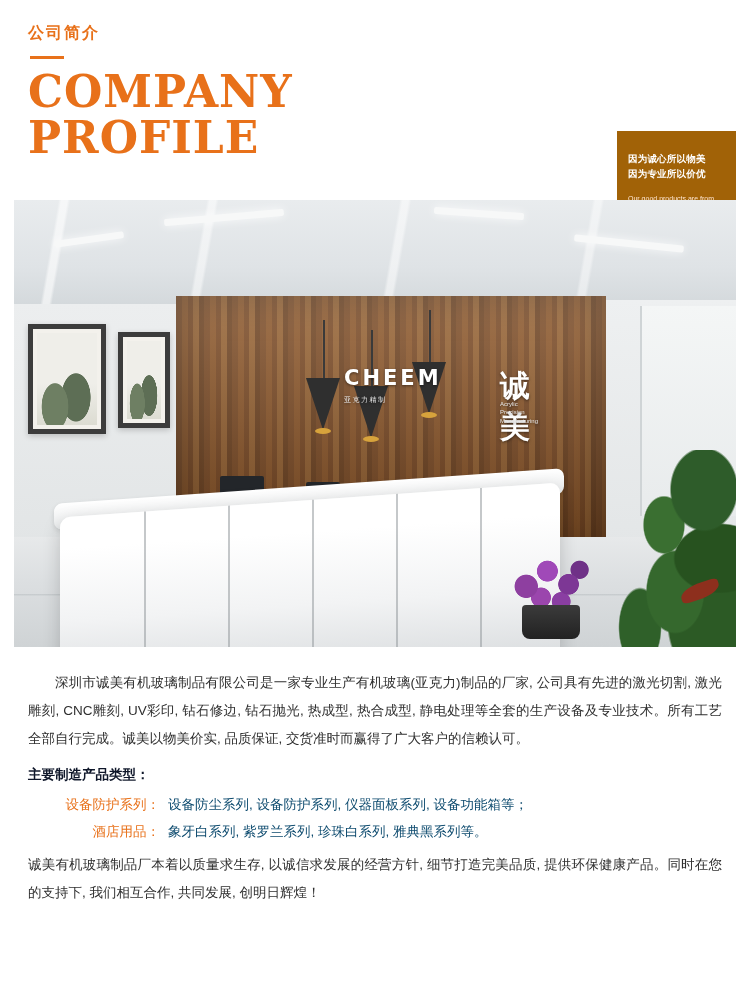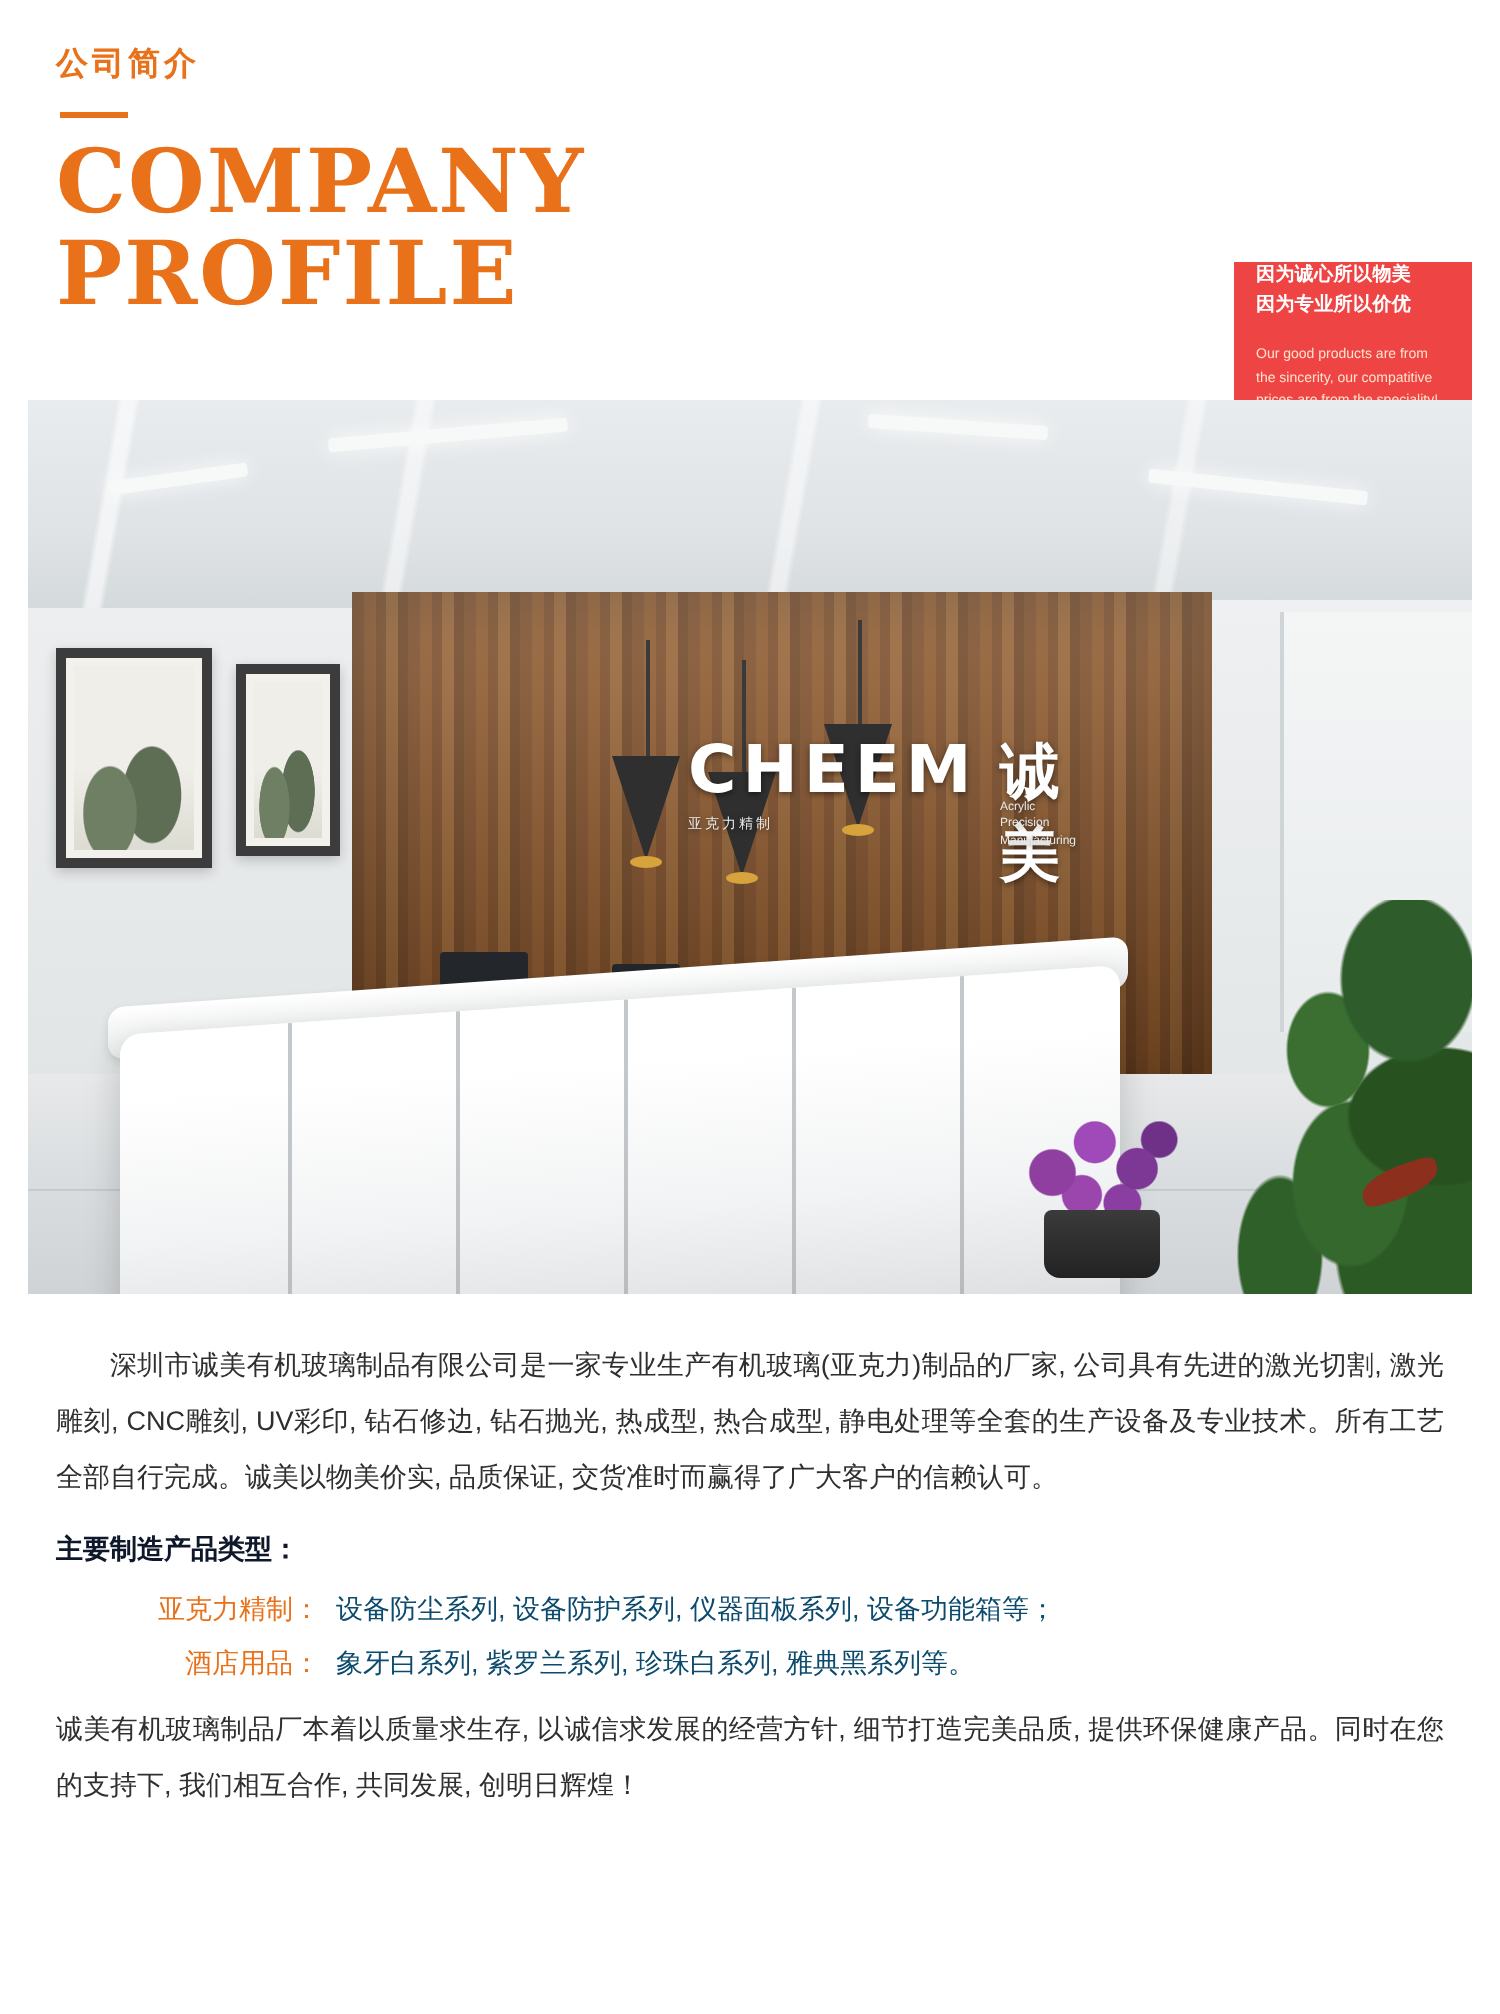--- a/index.html
+++ b/index.html
@@ -55,23 +55,23 @@
   }
   .header-en .line2 { display: block; }
 
   
   .callout {
     position: absolute;
     right: 14px;
     top: 131px;
     width: 119px;
     height: 114px;
-    background: #ef4444;
+    background: #a16207;
     color: #fff;
-    padding: 0 11px 10px 11px;
+    padding: 21px 11px 10px 11px;
   }
   .callout-cn {
     font-size: 9.5px;
     line-height: 1.55;
     font-weight: bold;
     letter-spacing: 0.2px;
   }
   .callout-en {
     margin-top: 12px;
     font-size: 7px;
@@ -165,21 +165,21 @@
     position:absolute; left:50%; transform:translateX(-50%);
     width:16px; height:6px; border-radius:50%; background:#d7a33c;
   }
   
   .sign{
     position:absolute; left:330px; top:168px; color:#ffffff;
     text-shadow:0 1px 3px rgba(0,0,0,.5);
   }
   .sign .brand{
     font-family:"DejaVu Sans", sans-serif;
-    font-size:33px; letter-spacing:3px; font-weight:bold; line-height:1;
+    font-size:21px; letter-spacing:3px; font-weight:bold; line-height:1;
   }
   .sign .brand-cn{
     position:absolute; left:156px; top:-2px; font-size:30px; font-weight:bold; letter-spacing:2px;
   }
   .sign .sub{
     font-size:7px; letter-spacing:1.5px; margin-top:6px; color:#e9e9e9;
   }
   .sign .sub-en{
     position:absolute; left:156px; top:32px; font-size:6px; line-height:1.4; color:#e9e9e9;
   }
@@ -384,21 +384,21 @@
   </div>
 </div>
 
 <div class="body-text">
   <p class="para first">深圳市诚美有机玻璃制品有限公司是一家专业生产有机玻璃(亚克力)制品的厂家, 公司具有先进的激光切割, 激光雕刻, CNC雕刻, UV彩印, 钻石修边, 钻石抛光, 热成型, 热合成型, 静电处理等全套的生产设备及专业技术。所有工艺全部自行完成。诚美以物美价实, 品质保证, 交货准时而赢得了广大客户的信赖认可。</p>
 
   <div class="section-title">主要制造产品类型：</div>
 
   <ul class="prod-list">
     <li class="prod-row">
-      <span class="prod-key">亚克力精制：</span>
+      <span class="prod-key">设备防护系列：</span>
       <span class="prod-val">设备防尘系列, 设备防护系列, 仪器面板系列, 设备功能箱等；</span>
     </li>
     <li class="prod-row">
       <span class="prod-key">酒店用品：</span>
       <span class="prod-val">象牙白系列, 紫罗兰系列, 珍珠白系列, 雅典黑系列等。</span>
     </li>
   </ul>
 
   <p class="para last">诚美有机玻璃制品厂本着以质量求生存, 以诚信求发展的经营方针, 细节打造完美品质, 提供环保健康产品。同时在您的支持下, 我们相互合作, 共同发展, 创明日辉煌！</p>
 </div>

